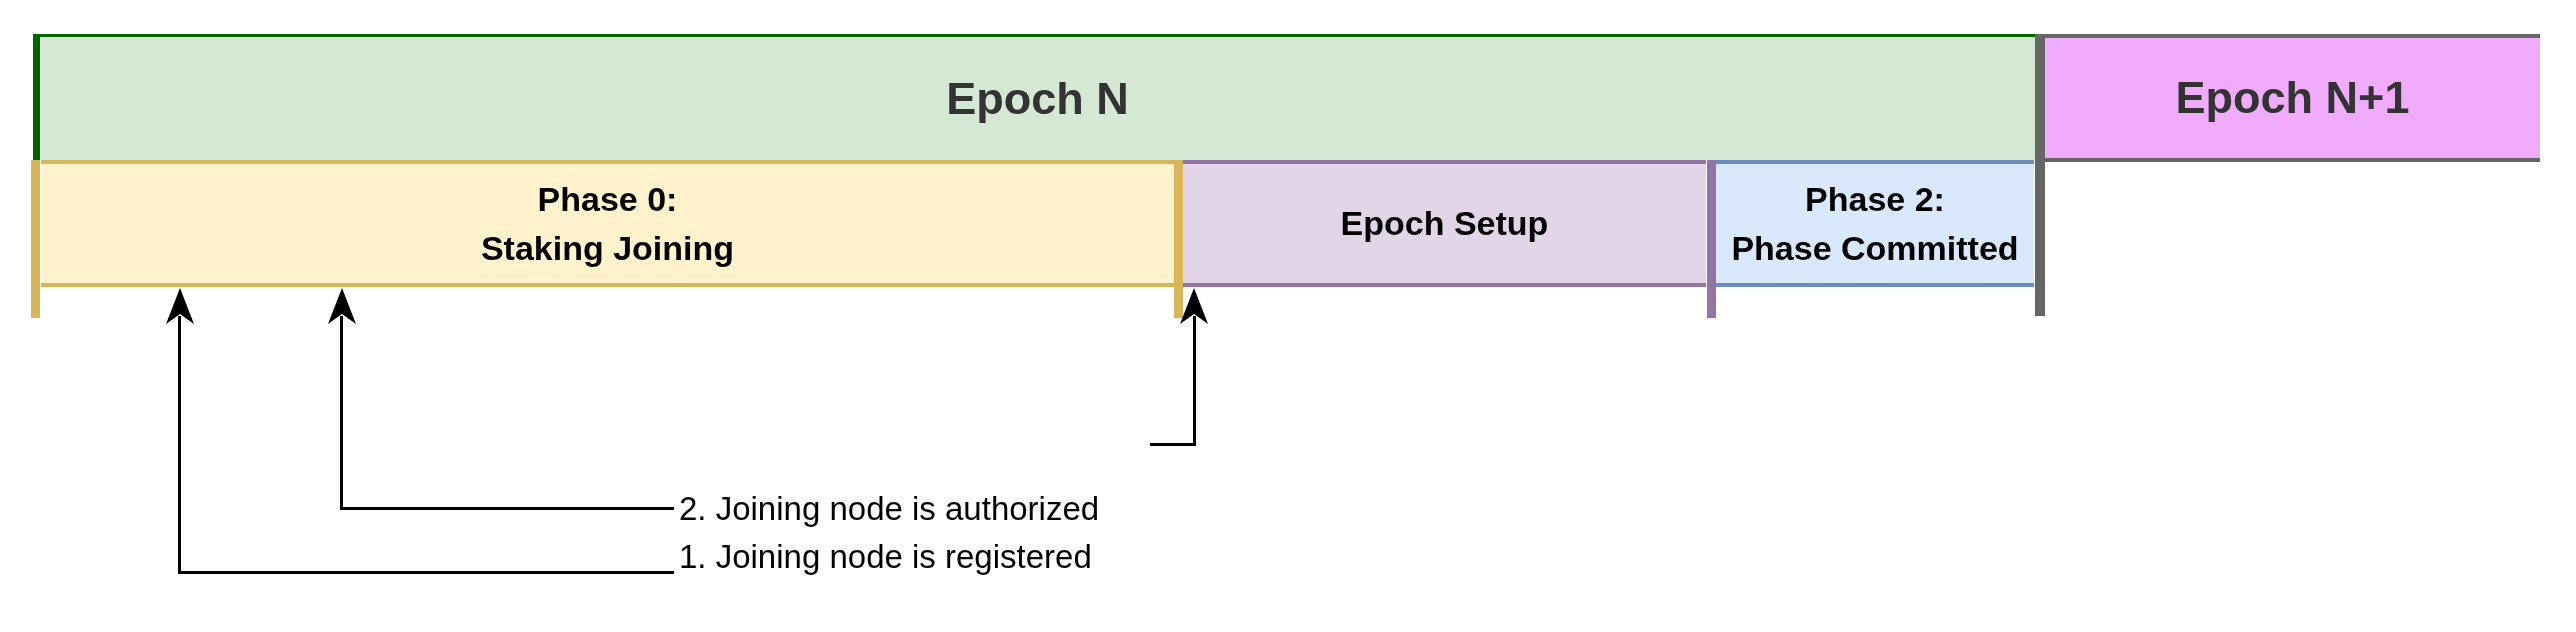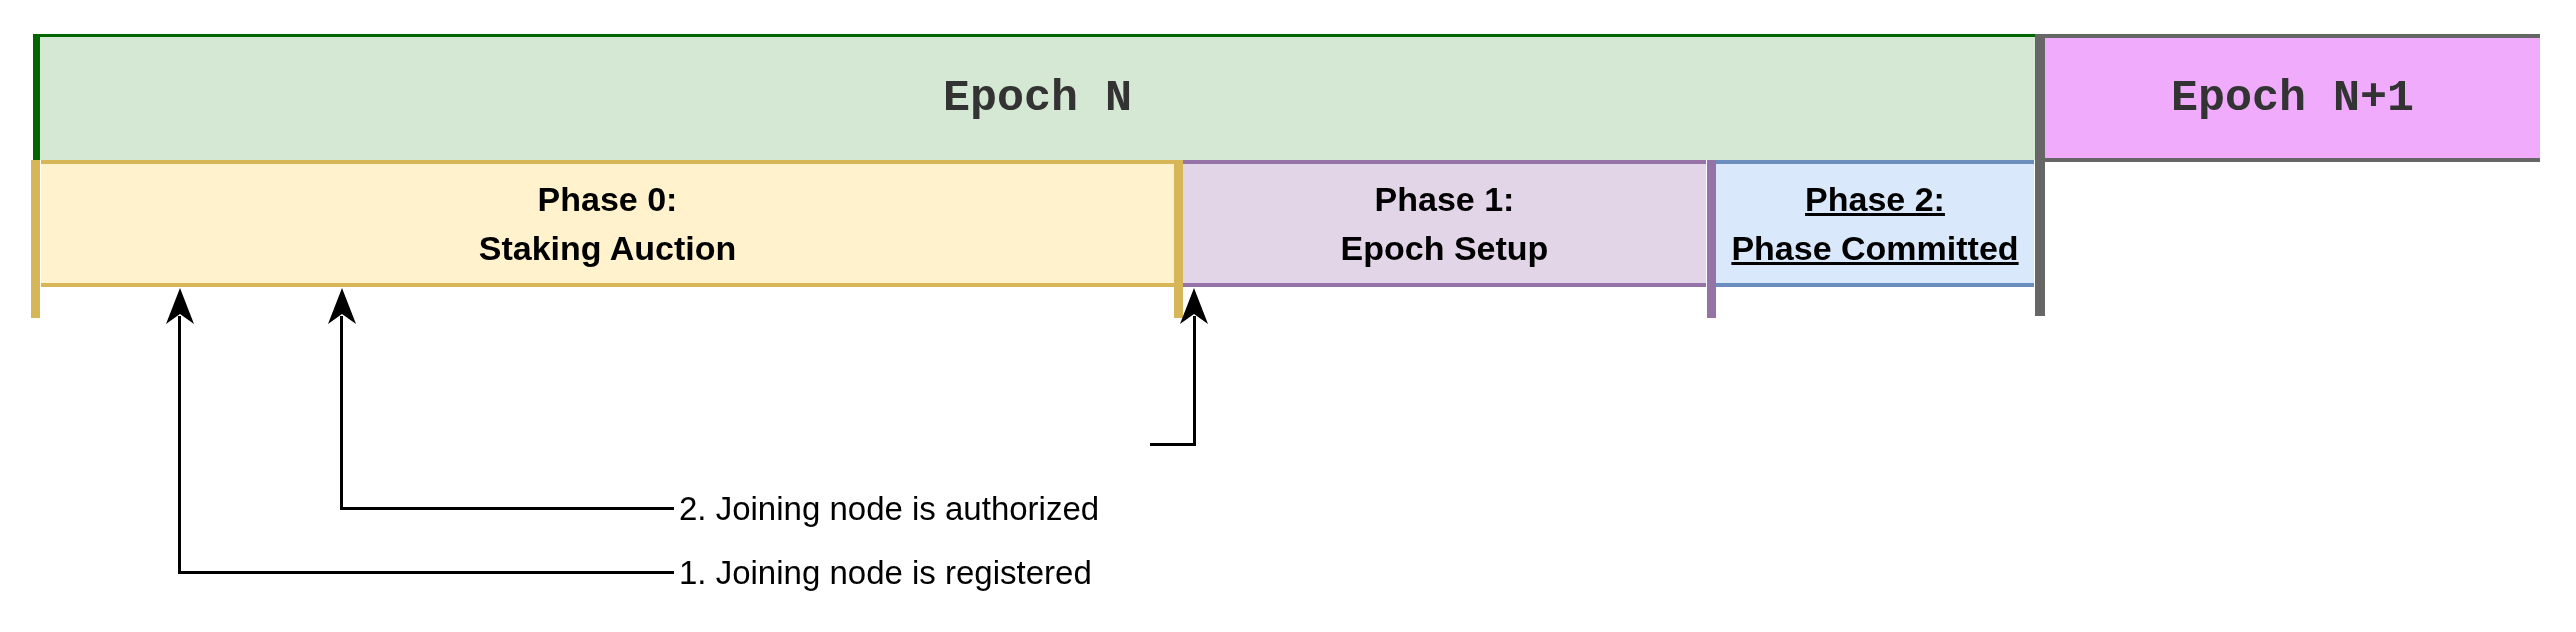--- a/index.html
+++ b/index.html
@@ -9,21 +9,21 @@
     height:632px;
     background:#ffffff;
     font-family:"Liberation Sans", sans-serif;
     overflow:hidden;
   }
   
   .epoch-bar{
     position:absolute;
     box-sizing:border-box;
     display:flex;align-items:center;justify-content:center;
-    font-weight:bold;font-size:45px;color:#333333;font-family:Liberation Mono, monospace;
+    font-weight:bold;font-size:45px;color:#333333;
   }
   .epoch-n{
     left:33px;top:34px;width:2002px;height:126px;
     border-top:3.9px solid;border-left:7.8px solid;
   }
   .epoch-n1{
     left:2045px;top:34px;width:495px;height:128px;
     border-top:4.7px solid;border-bottom:4.7px solid;
   }
   
@@ -63,46 +63,45 @@
   .a3-head{left:1180px;top:288px;}
   .a3-shaft{left:1193px;top:316px;width:3.1px;height:130px;}
   .a3-h{left:1150px;top:443px;width:45px;height:3.1px;}
   
   .note{
     position:absolute;left:679px;
     font-size:33px;line-height:41px;color:#000000;white-space:nowrap;
   }
   .note3{top:420px;}
   .note2{top:488px;}
-  .note1{top:552px;text-align:center;}
+  .note1{top:536px;text-align:center;}
 </style>
 </head>
 <body>
 
 <div class="canvas">
 
   <div class="epoch-bar epoch-n" style="background: rgb(213, 232, 212); border-color: rgb(0, 102, 0); color: rgb(51, 51, 51);">
     <span>Epoch N</span>
   </div>
 
   <div class="epoch-bar epoch-n1" style="background: #f0abfc; border-color: rgb(102, 102, 102); color: rgb(51, 51, 51);">
     <span>Epoch N+1</span>
   </div>
 
   <div class="phase phase0" style="background: rgb(255, 242, 204); border-color: rgb(214, 182, 86);">
     <span>Phase 0:</span>
-    <span>Staking Auction</span>
+    <span>Staking Joining</span>
   </div>
 
   <div class="phase phase1" style="background: rgb(225, 213, 231); border-color: rgb(150, 115, 166);">
-    <span>Phase 1:</span>
     <span>Epoch Setup</span>
   </div>
 
-  <div class="phase phase2" style="background: rgb(218, 232, 252); border-color: rgb(108, 142, 191); text-decoration: underline;">
+  <div class="phase phase2" style="background: rgb(218, 232, 252); border-color: rgb(108, 142, 191);">
     <span>Phase 2:</span>
     <span>Phase Committed</span>
   </div>
 
   <div class="band band-left-yellow" style="background: rgb(214, 182, 86);"></div>
   <div class="band band-right-yellow" style="background: rgb(214, 182, 86);"></div>
   <div class="band band-right-purple" style="background: rgb(150, 115, 166);"></div>
   <div class="band band-gray" style="background: rgb(102, 102, 102);"></div>
 
   <div class="arrowhead a1-head"></div>

